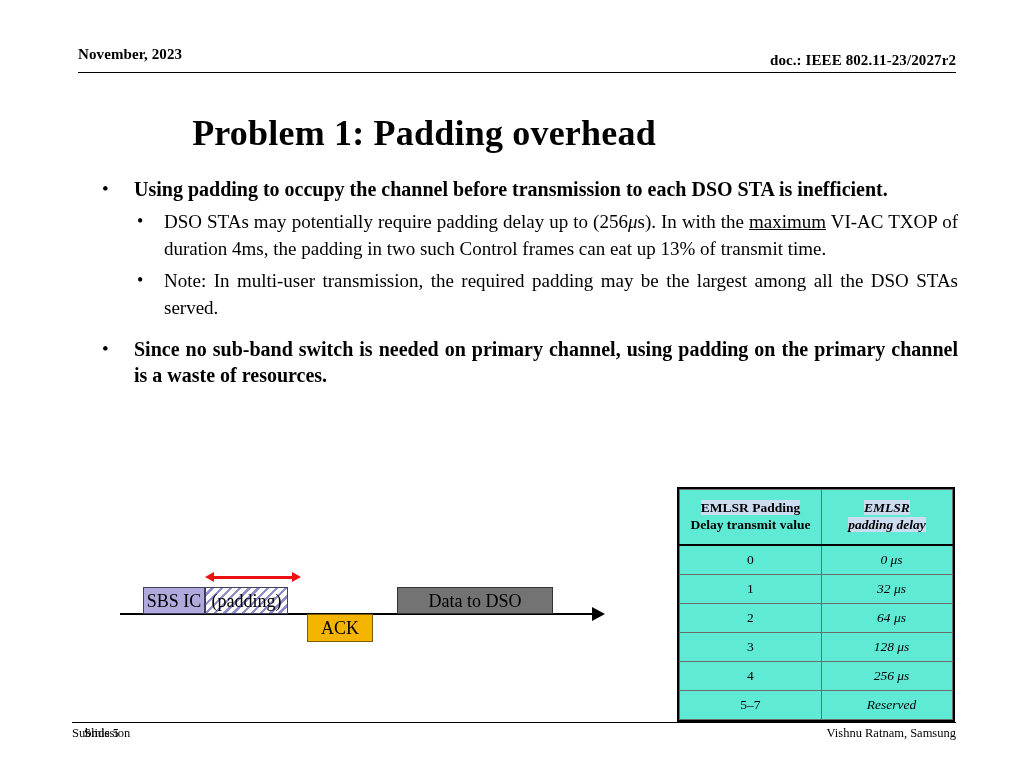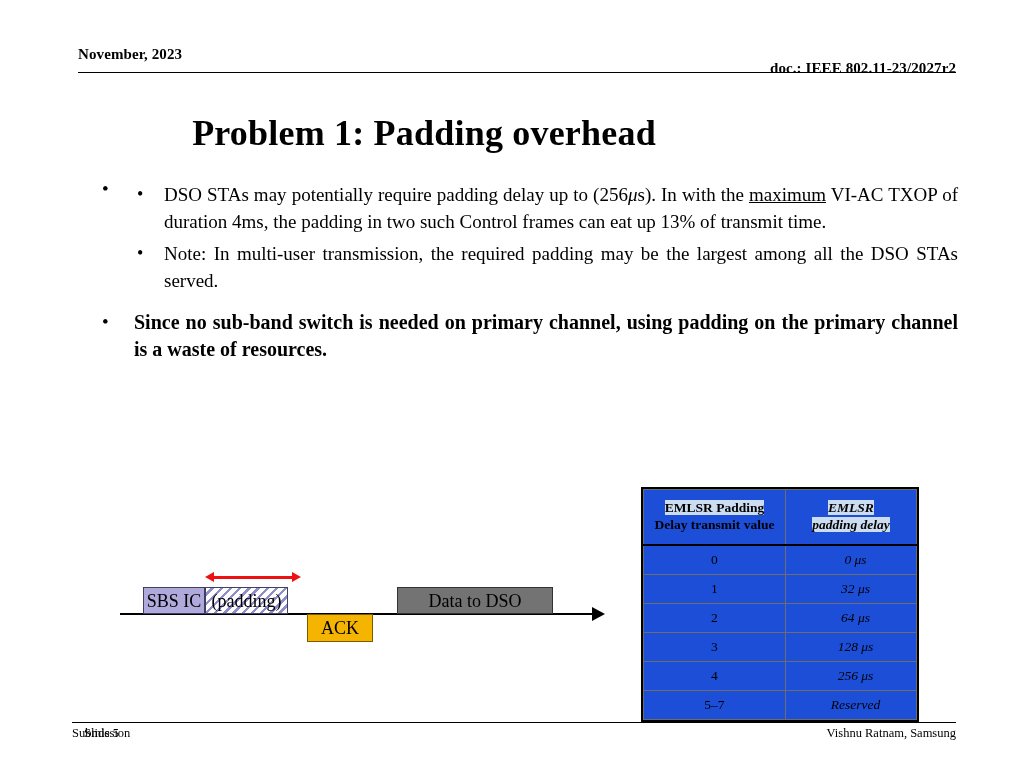--- a/index.html
+++ b/index.html
@@ -29,21 +29,21 @@
     position: absolute;
     left: 0;
     top: 0;
     font-size: 15px;
     font-weight: bold;
     letter-spacing: .1px;
   }
   .hdr-doc {
     position: absolute;
     right: 0;
-    top: 14px;
+    top: 6px;
     font-size: 15px;
     font-weight: bold;
     letter-spacing: .1px;
   }
   .hdr-rule {
     position: absolute;
     left: 0;
     right: 0;
     top: 26px;
     border-top: 1.6px solid #000;
@@ -197,25 +197,25 @@
     width: 0; height: 0;
     border-top: 5.5px solid transparent;
     border-bottom: 5.5px solid transparent;
   }
   .red-arrow .head.left  { left: 0;  border-right: 9px solid #ee1111; }
   .red-arrow .head.right { right: 0; border-left: 9px solid #ee1111; }
 
   
   .tbl-wrap {
     position: absolute;
-    left: 641px;
+    left: 677px;
     top: 487px;
     width: 278px;
     border: 2.4px solid #000;
-    background: #1d4ed8;
+    background: #5eead4;
     box-sizing: border-box;
   }
   table.emlsr {
     border-collapse: collapse;
     width: 100%;
     font-size: 13px;
   }
   table.emlsr th,
   table.emlsr td {
     border: 1px solid #6d6d6d;
@@ -274,20 +274,21 @@
     <div class="hdr-doc">doc.: IEEE 802.11-23/2027r2</div>
     <div class="hdr-rule"></div>
   </div>
 
   <div class="title">Problem 1: Padding overhead</div>
 
   <div class="body">
 
     <div class="lvl1">
       <span class="bul">•</span>
+      <span>Using padding to occupy the channel before transmission to each DSO STA is inefficient.</span>
     </div>
 
     <div class="lvl2wrap">
 
       <div class="lvl2">
         <span class="bul">•</span>
         <span>DSO STAs may potentially require padding delay up to (256</span><span class="mu">μ</span><span>s). In with the </span><span class="u">maximum</span><span> VI-AC TXOP of duration 4ms, the padding in two such Control frames can eat up 13% of transmit time.</span>
       </div>
 
       <div class="lvl2">

